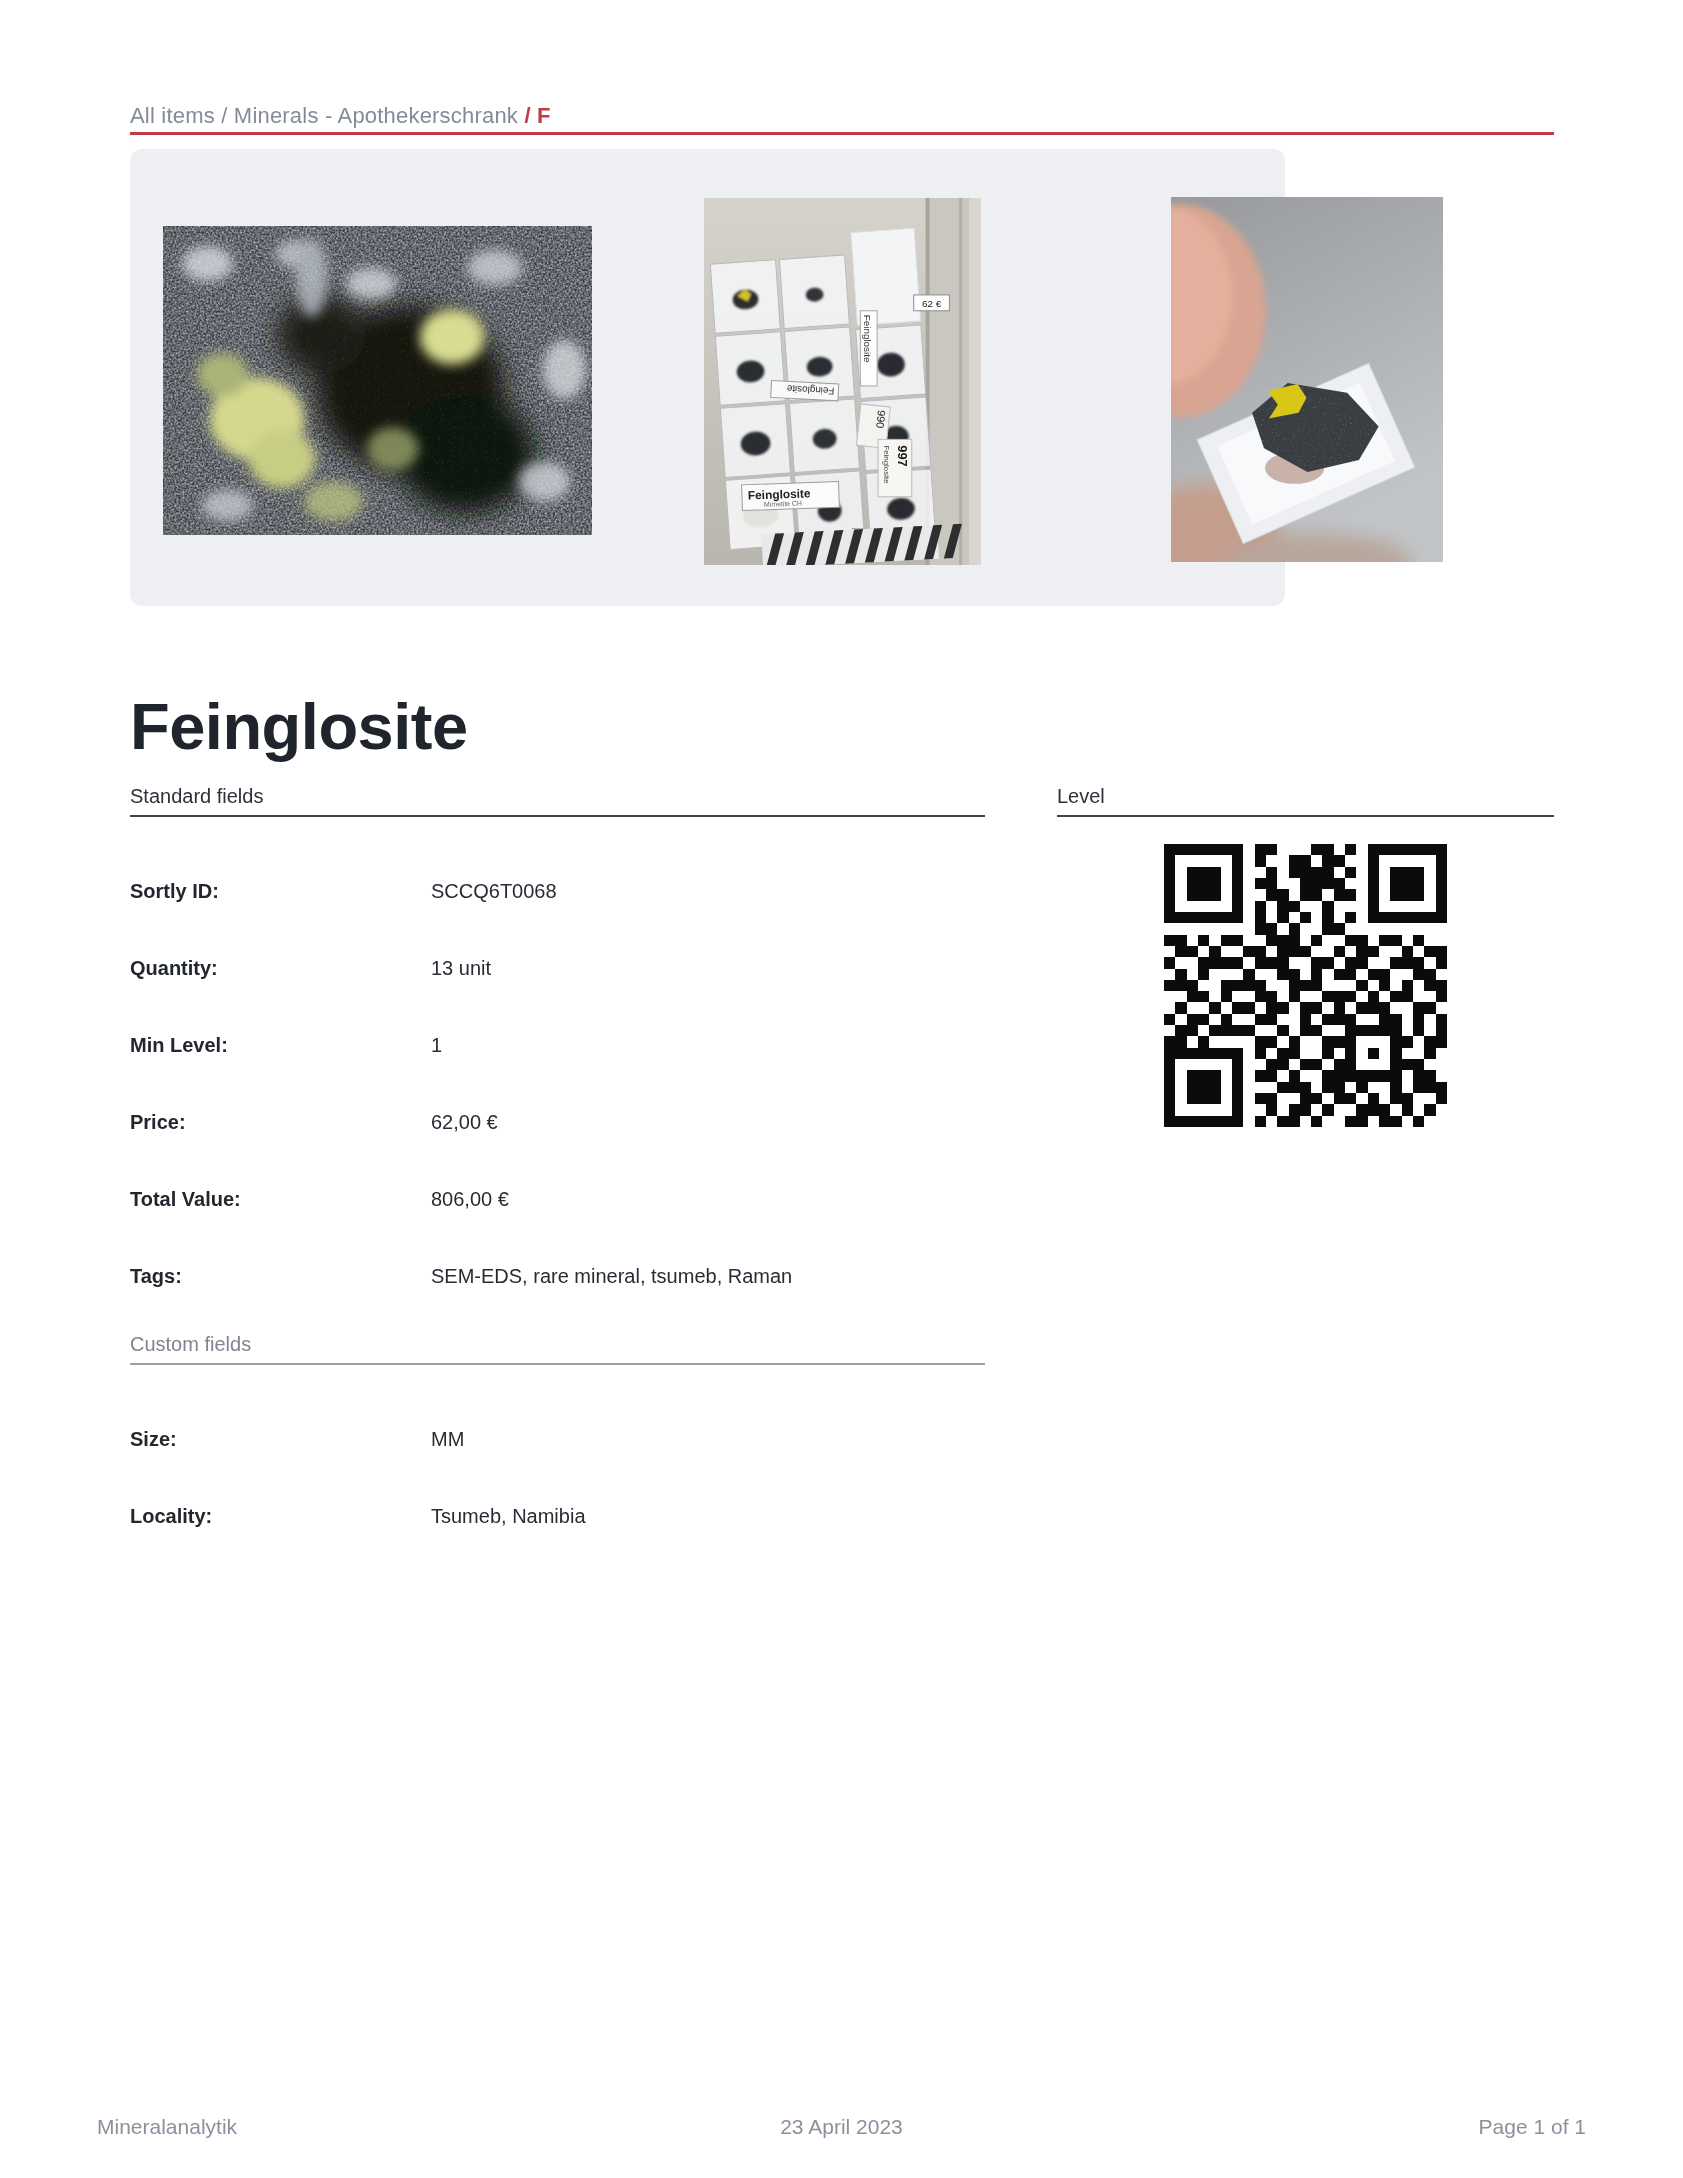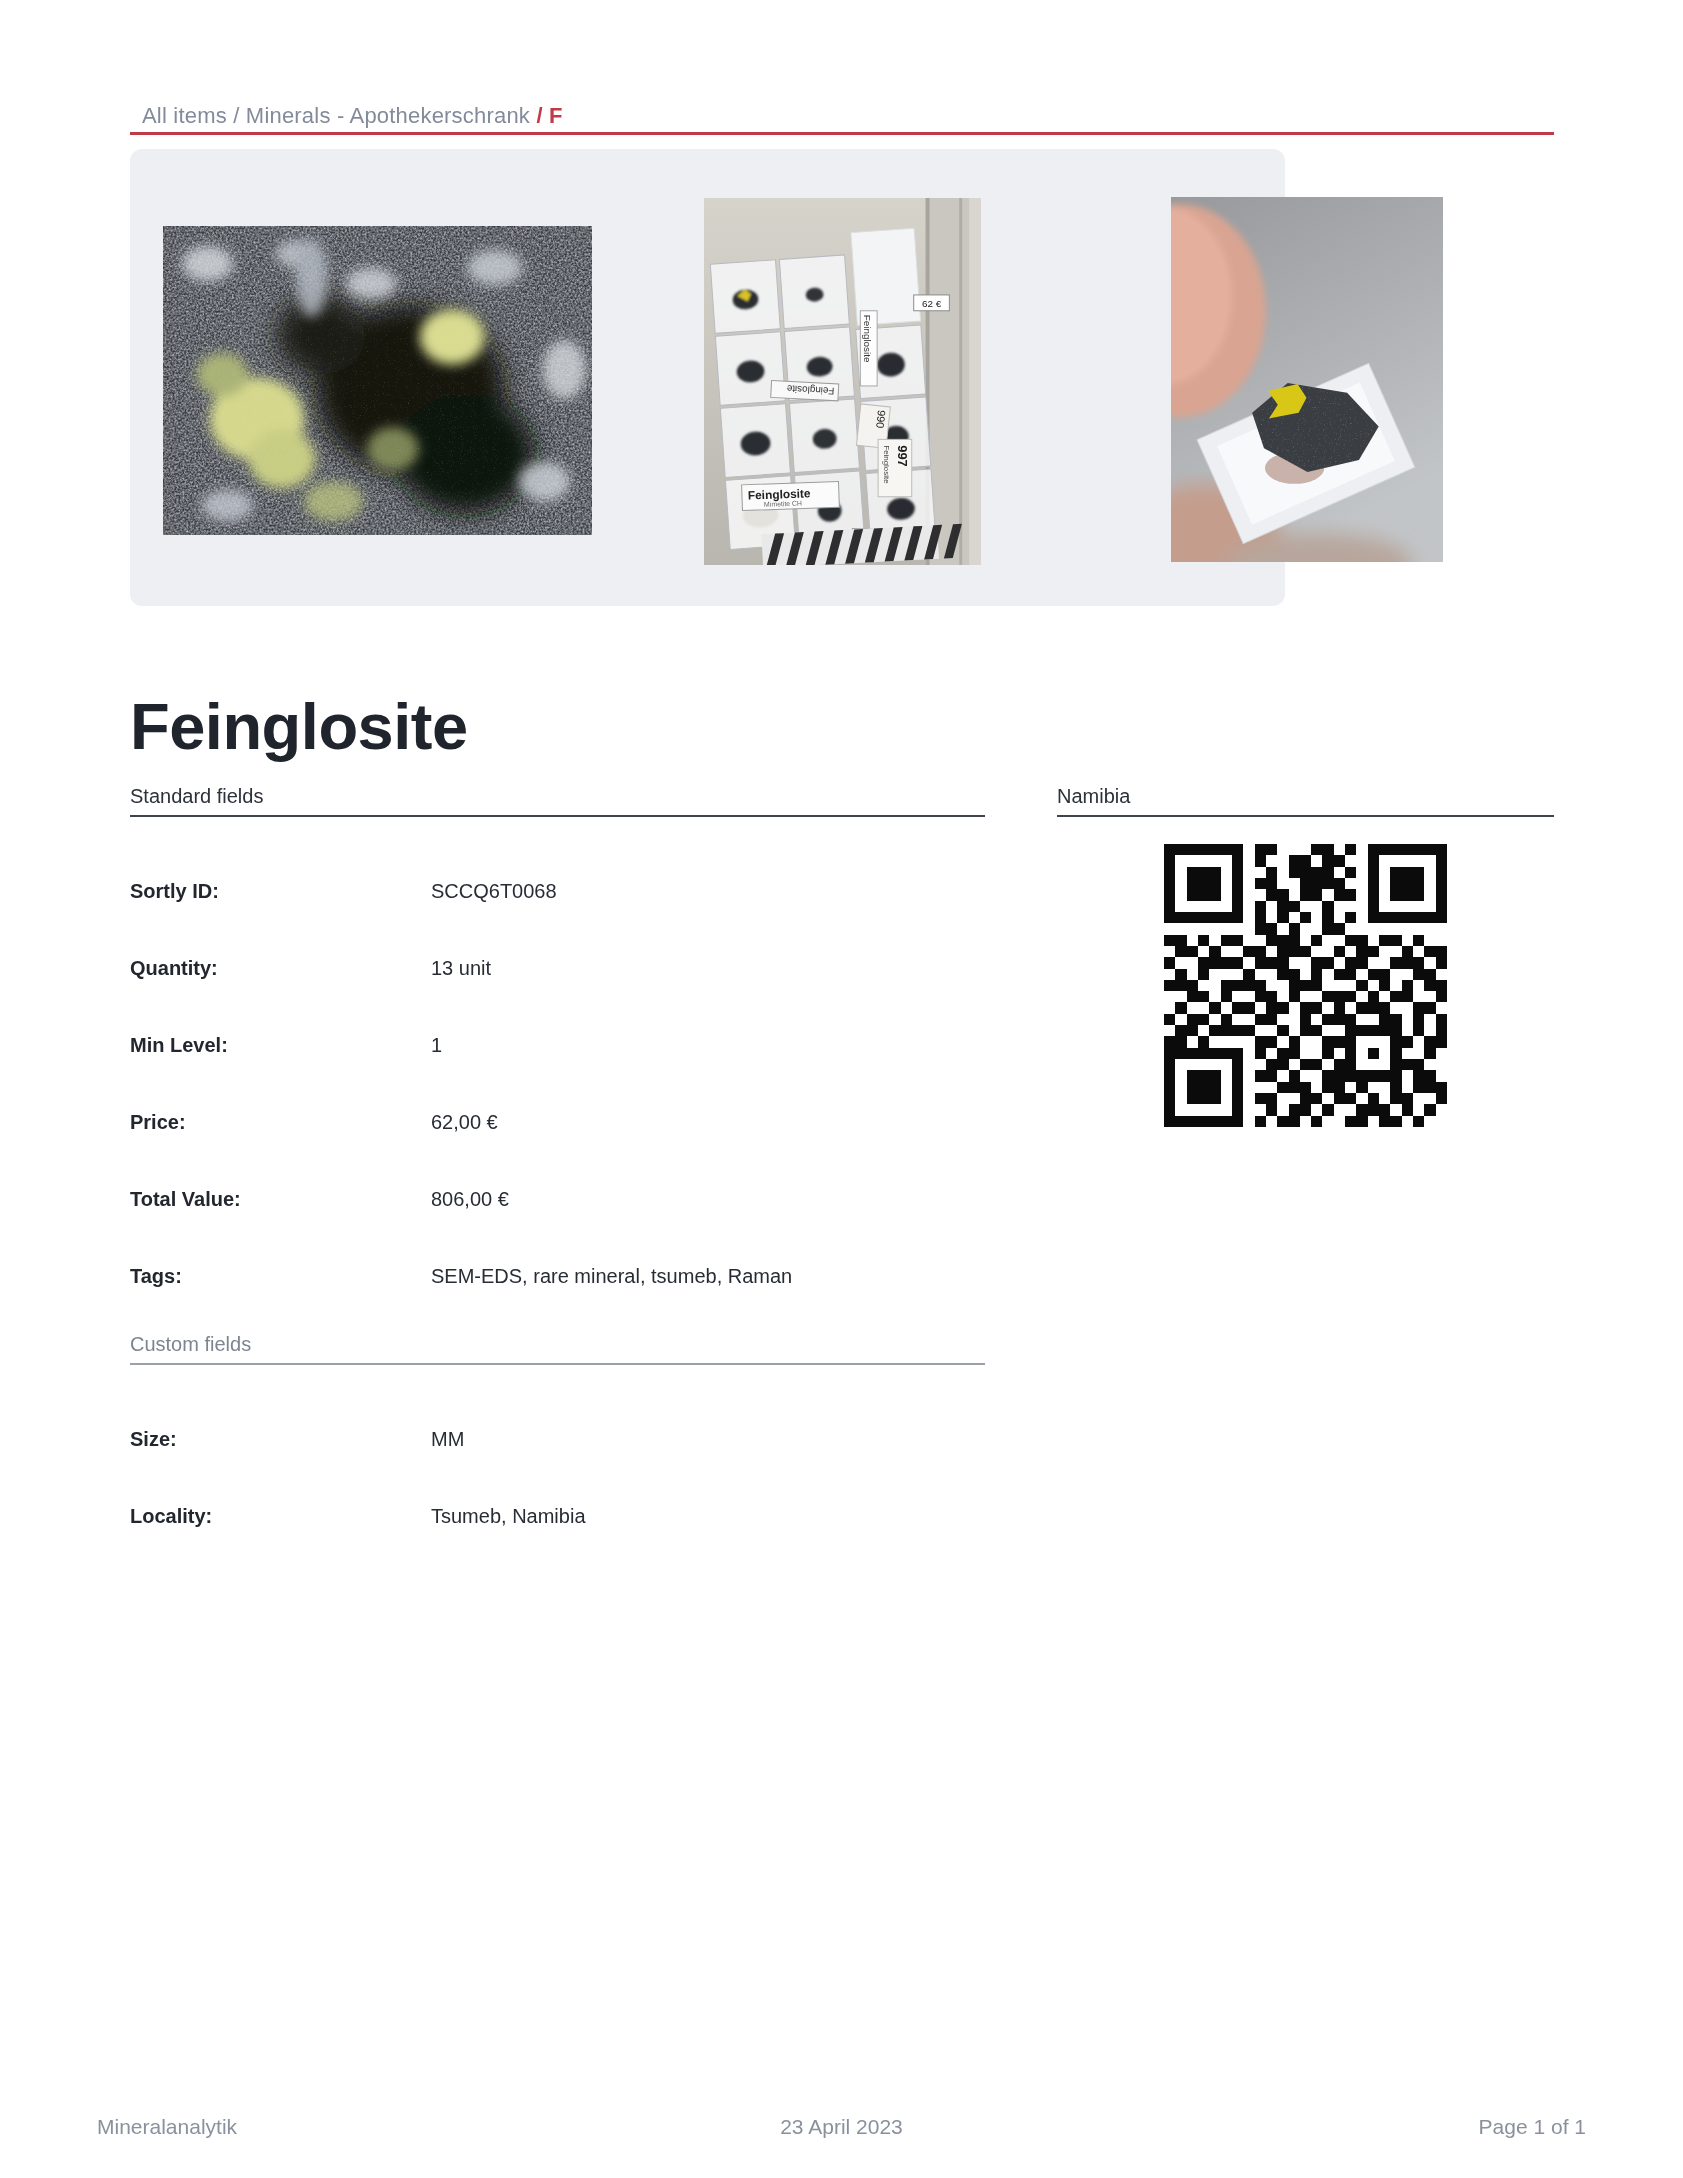--- a/index.html
+++ b/index.html
@@ -1,21 +1,21 @@
 <!DOCTYPE html>
 <html><head>
 <meta charset="utf-8">
 <style>
   html,body{margin:0;padding:0;background:#fff;}
   .page{position:relative;width:1683px;height:2178px;background:#ffffff;
         font-family:"Liberation Sans",sans-serif;overflow:hidden;color:#21252d;}
 
   
   .breadcrumb{position:absolute;left:130px;top:102px;font-size:22px;line-height:28px;
-              color:#838b9a;letter-spacing:0.2px;white-space:nowrap;margin-left:12px;}
+              color:#838b9a;letter-spacing:0.2px;white-space:nowrap;}
   .breadcrumb .crumb-current{color:#c03a48;font-weight:700;}
   .breadcrumb .crumb-sep{color:#c03a48;font-weight:700;}
   .rule-red{position:absolute;left:130px;top:132px;width:1424px;height:3px;background:#c03a48;}
 
   
   .photo-panel{position:absolute;left:130px;top:149px;width:1155px;height:457px;
                background:#edeff2;border-radius:12px;}
   .photo{position:absolute;overflow:hidden;background:#888;}
   .photo svg{display:block;width:100%;height:100%;}
   .photo-1{left:33px;top:77px;width:429px;height:309px;}
@@ -302,21 +302,21 @@
         <div class="field-value">MM</div>
       </div>
       <div class="field-row">
         <div class="field-label">Locality:</div>
         <div class="field-value">Tsumeb, Namibia</div>
       </div>
     </div>
   </div>
 
   <div class="col-right">
-    <h2 class="section-heading">Namibia</h2>
+    <h2 class="section-heading">Level</h2>
     <div class="section-rule"></div>
   </div>
 
   <div id="qr-wrap">
     <svg id="qr-code" viewBox="0 0 275 275">
         <rect x="0" y="0" width="11" height="11"></rect>
         <rect x="11" y="0" width="11" height="11"></rect>
         <rect x="22" y="0" width="11" height="11"></rect>
         <rect x="33" y="0" width="11" height="11"></rect>
         <rect x="44" y="0" width="11" height="11"></rect>

